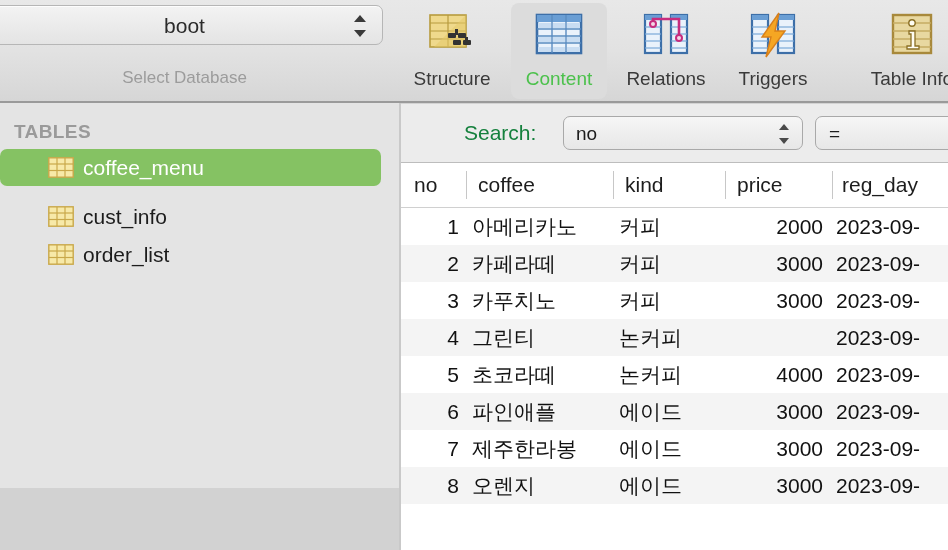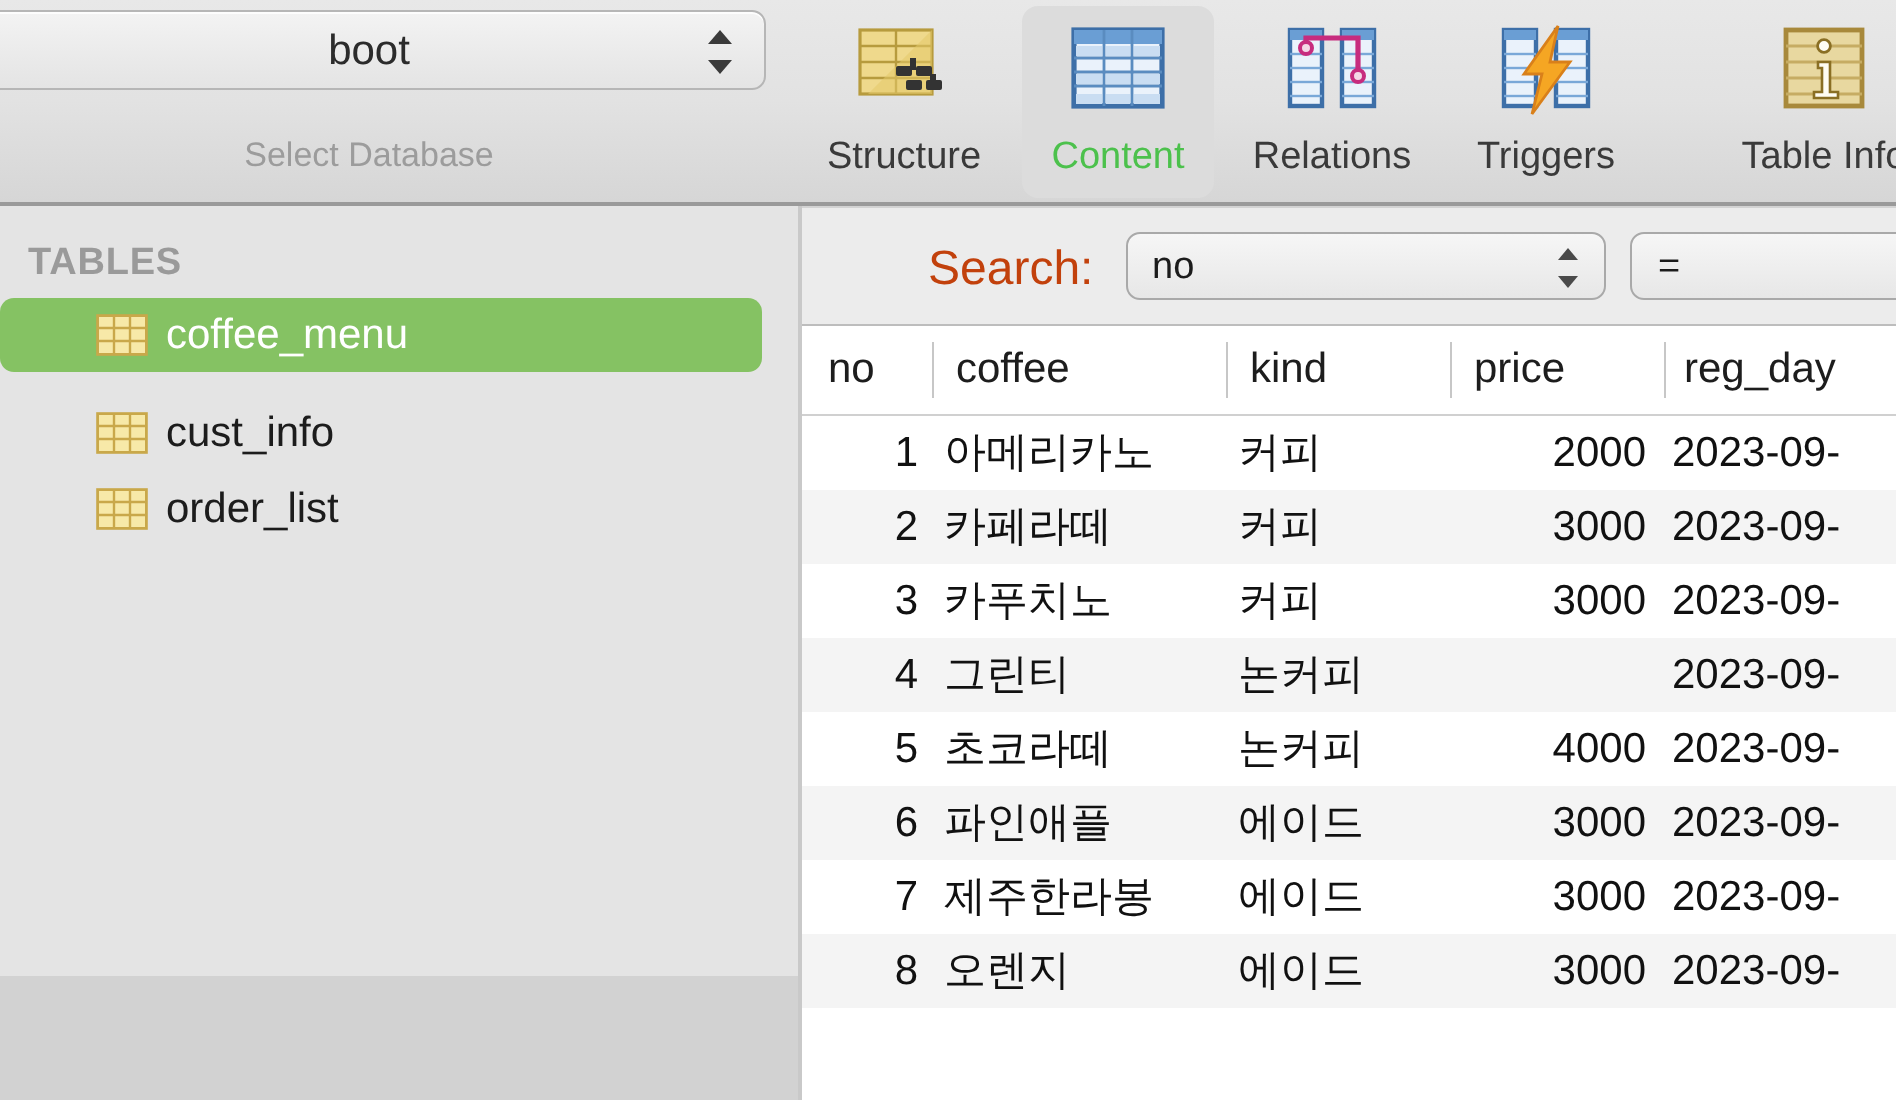--- a/index.html
+++ b/index.html
@@ -189,22 +189,22 @@
     height: 60px;
     background: #ececec;
     border-top: 1px solid #d3d3d3;
     border-bottom: 1px solid #bdbdbd;
     box-sizing: border-box;
   }
   #search-label {
     position: absolute;
     left: 63px;
     top: 17px;
-    font-size: 24px;
-    color: #c2410c;
+    font-size: 21px;
+    color: #15803d;
   }
   #search-field-popup {
     position: absolute;
     left: 162px;
     top: 12px;
     width: 240px;
     height: 34px;
     background: linear-gradient(to bottom, #f6f6f6, #e7e7e7);
     border: 1px solid #a9a9a9;
     border-radius: 7px;

